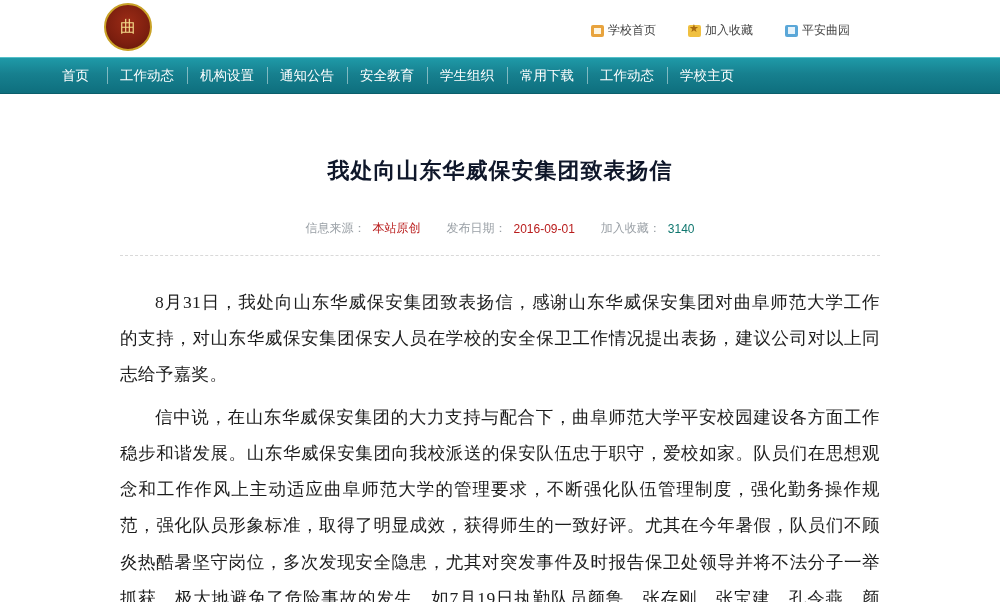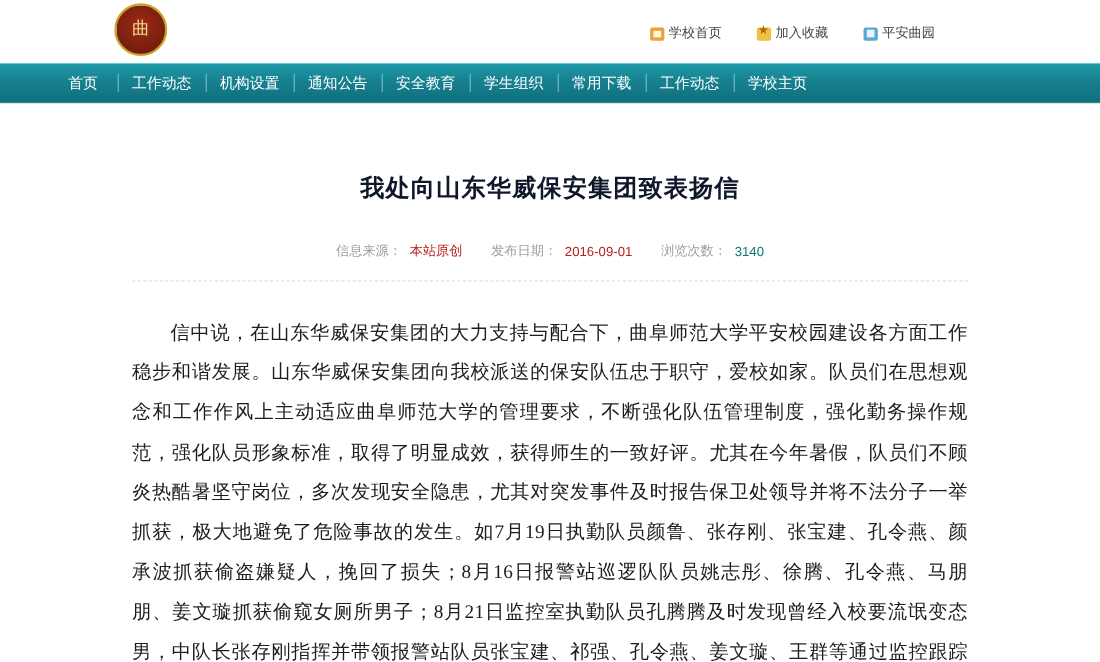--- a/index.html
+++ b/index.html
@@ -248,26 +248,27 @@
       <div class="article-meta">
         <div class="meta-pair">
           <span>信息来源：</span>
           <span class="meta-val">本站原创</span>
         </div>
         <div class="meta-pair">
           <span>发布日期：</span>
           <span class="meta-val">2016-09-01</span>
         </div>
         <div class="meta-pair">
-          <span>浏览次数：</span>
+          <span>加入收藏：</span>
           <span class="meta-val num">3140</span>
         </div>
       </div>
 
       <div class="divider"></div>
 
       <div class="article-body">
+        <p>8月31日，我处向山东华威保安集团致表扬信，感谢山东华威保安集团对曲阜师范大学工作的支持，对山东华威保安集团保安人员在学校的安全保卫工作情况提出表扬，建议公司对以上同志给予嘉奖。</p>
         <p>信中说，在山东华威保安集团的大力支持与配合下，曲阜师范大学平安校园建设各方面工作稳步和谐发展。山东华威保安集团向我校派送的保安队伍忠于职守，爱校如家。队员们在思想观念和工作作风上主动适应曲阜师范大学的管理要求，不断强化队伍管理制度，强化勤务操作规范，强化队员形象标准，取得了明显成效，获得师生的一致好评。尤其在今年暑假，队员们不顾炎热酷暑坚守岗位，多次发现安全隐患，尤其对突发事件及时报告保卫处领导并将不法分子一举抓获，极大地避免了危险事故的发生。如7月19日执勤队员颜鲁、张存刚、张宝建、孔令燕、颜承波抓获偷盗嫌疑人，挽回了损失；8月16日报警站巡逻队队员姚志彤、徐腾、孔令燕、马朋朋、姜文璇抓获偷窥女厕所男子；8月21日监控室执勤队员孔腾腾及时发现曾经入校要流氓变态男，中队长张存刚指挥并带领报警站队员张宝建、祁强、孔令燕、姜文璇、王群等通过监控跟踪将</p>
       </div>
     </div>
   </div>
 
 </div>
 
 </body></html>

